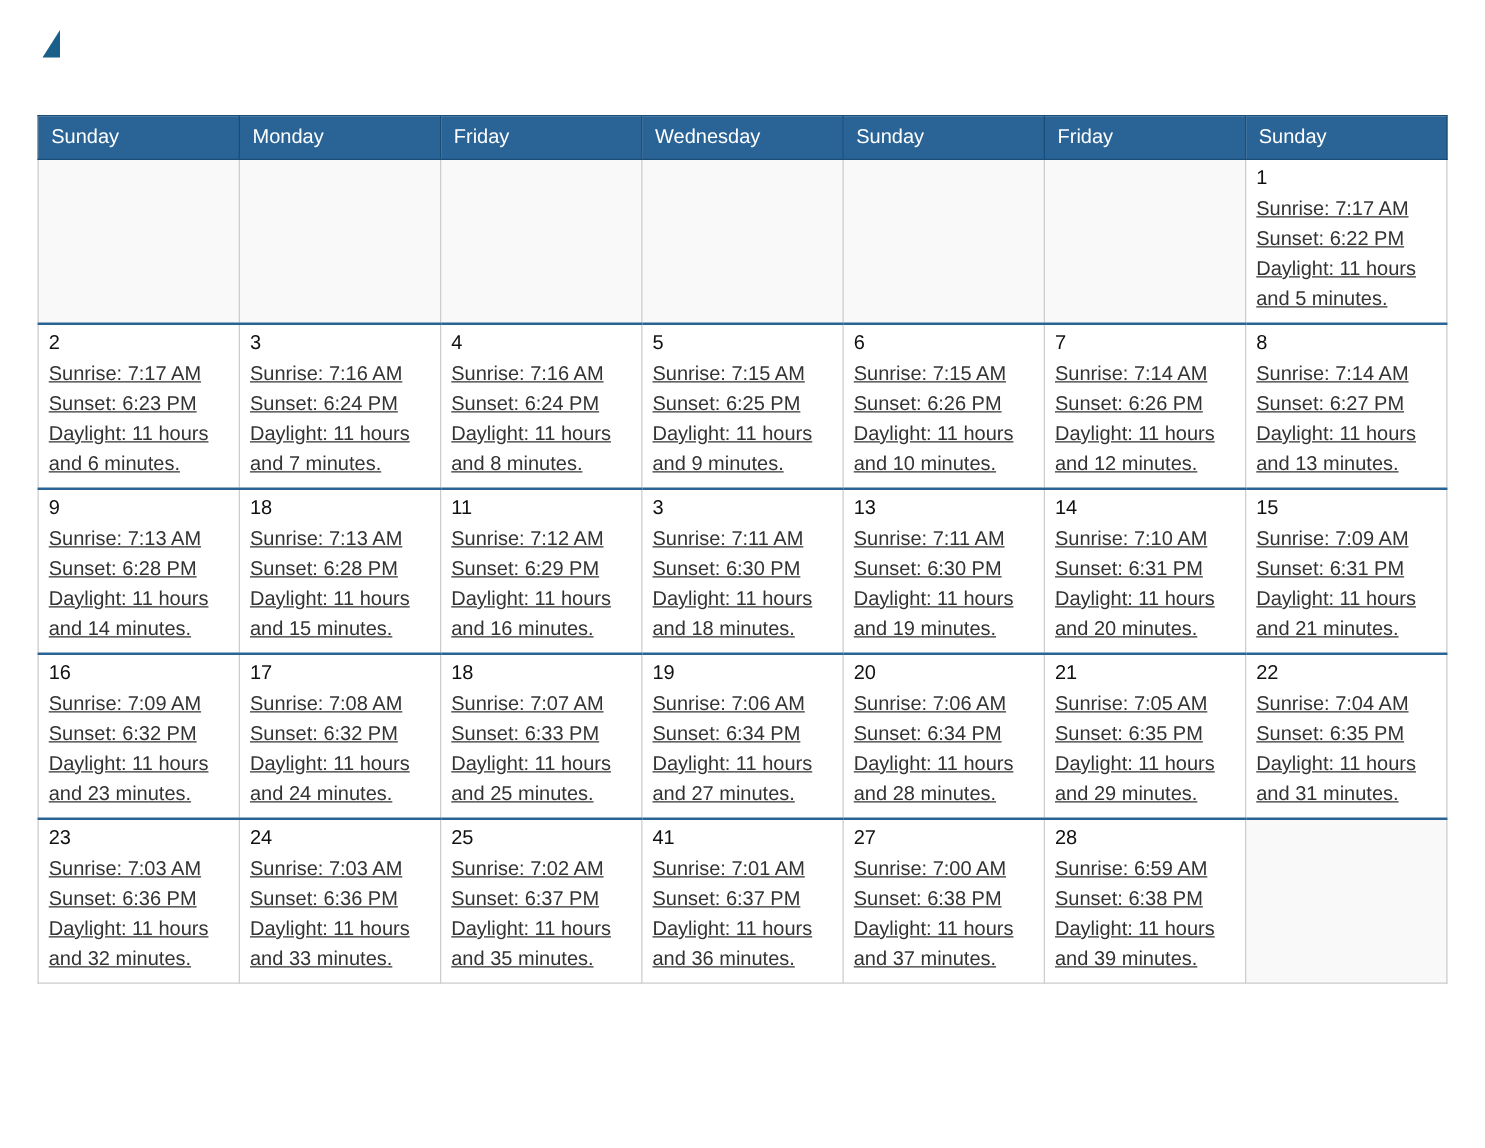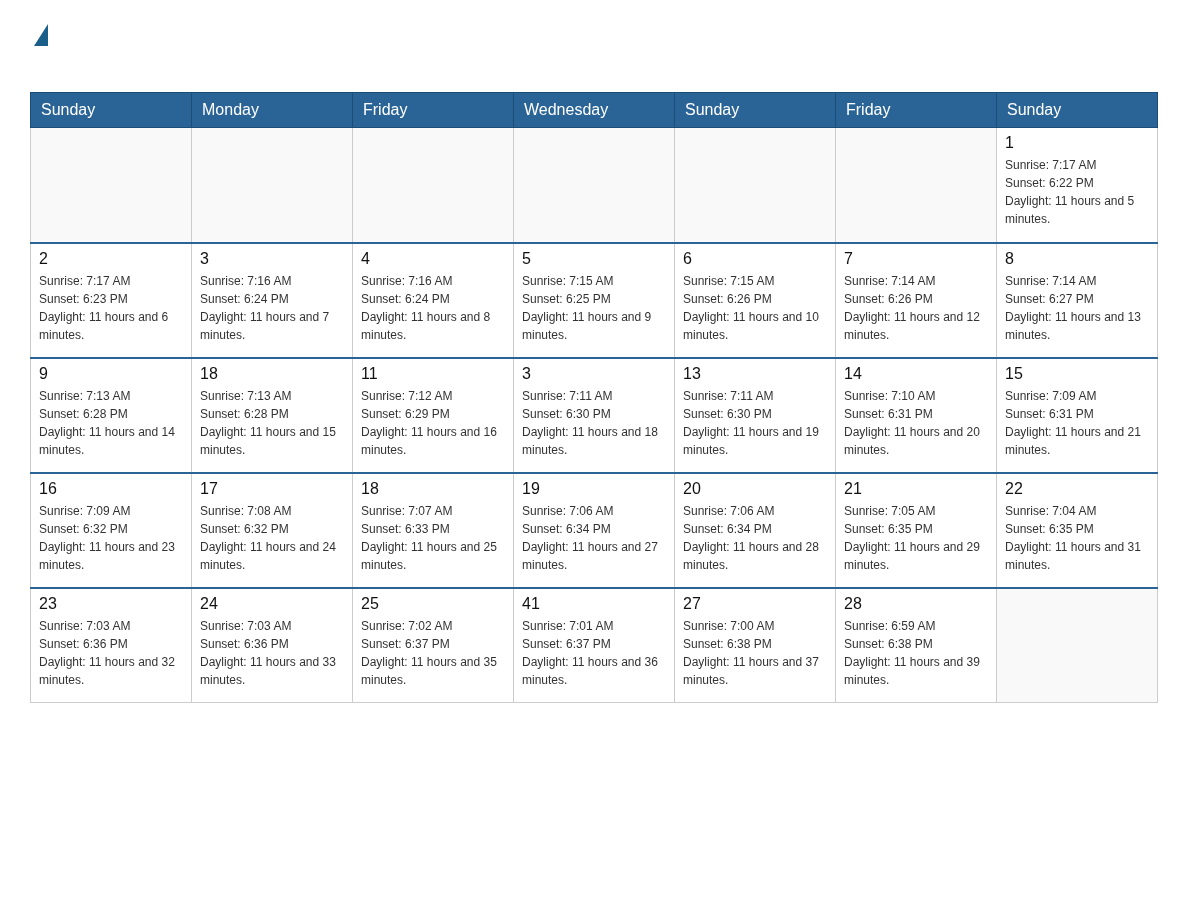--- a/index.html
+++ b/index.html
@@ -62,23 +62,24 @@
       height: 115px;
     }
     .day-number {
       font-size: 16px;
       font-weight: normal;
       color: #111;
       display: block;
       margin-bottom: 4px;
     }
     .day-info {
-      font-size: 12px;
+      font-size: 16px;
       color: #333;
       line-height: 1.5;
+      text-decoration: underline;
     }
     .empty-cell {
       background: #f9f9f9;
     }
     .row-border td {
       border-top: 2px solid #2a6496;
     }
   </style>
 </head>
 <body>

